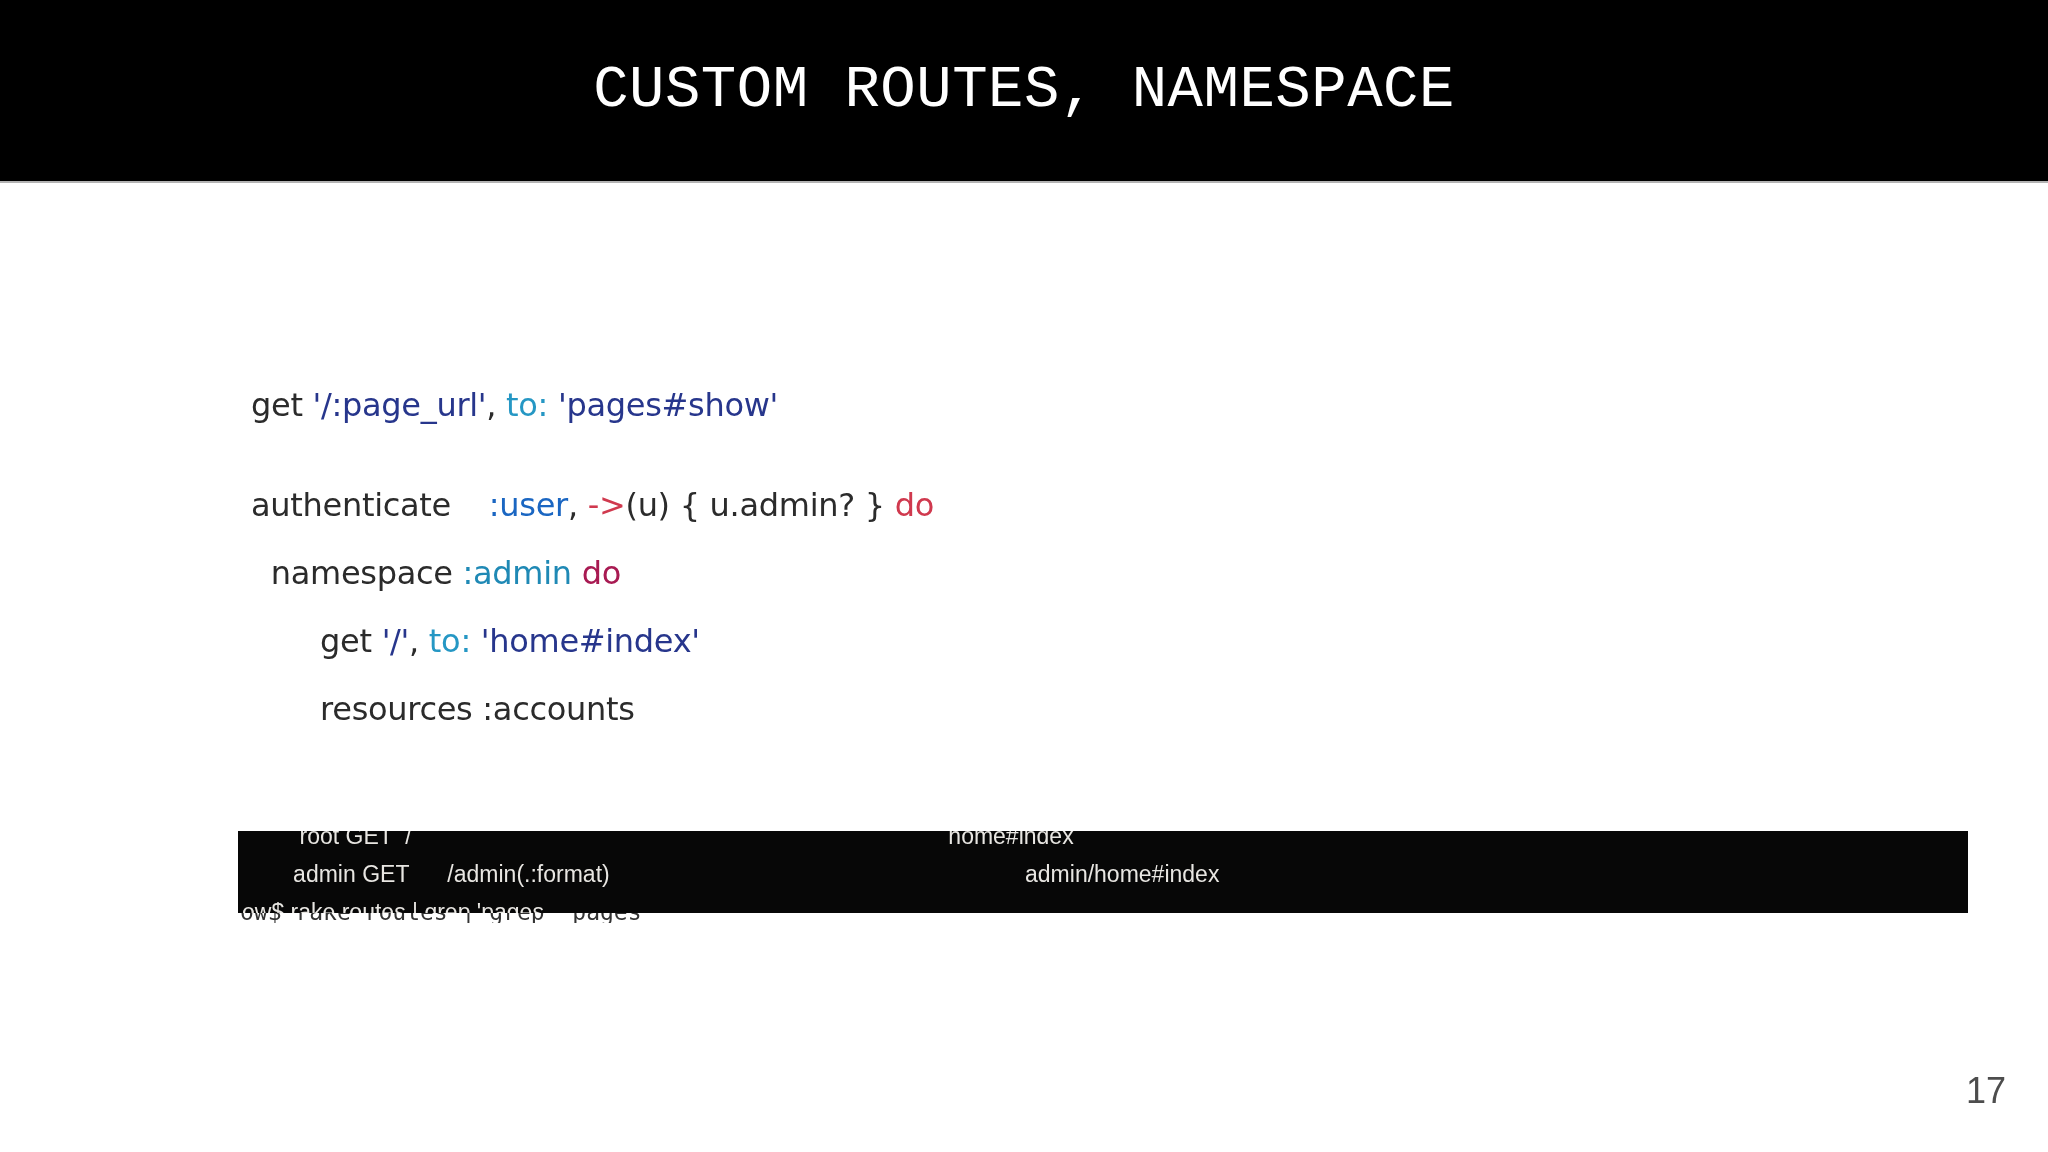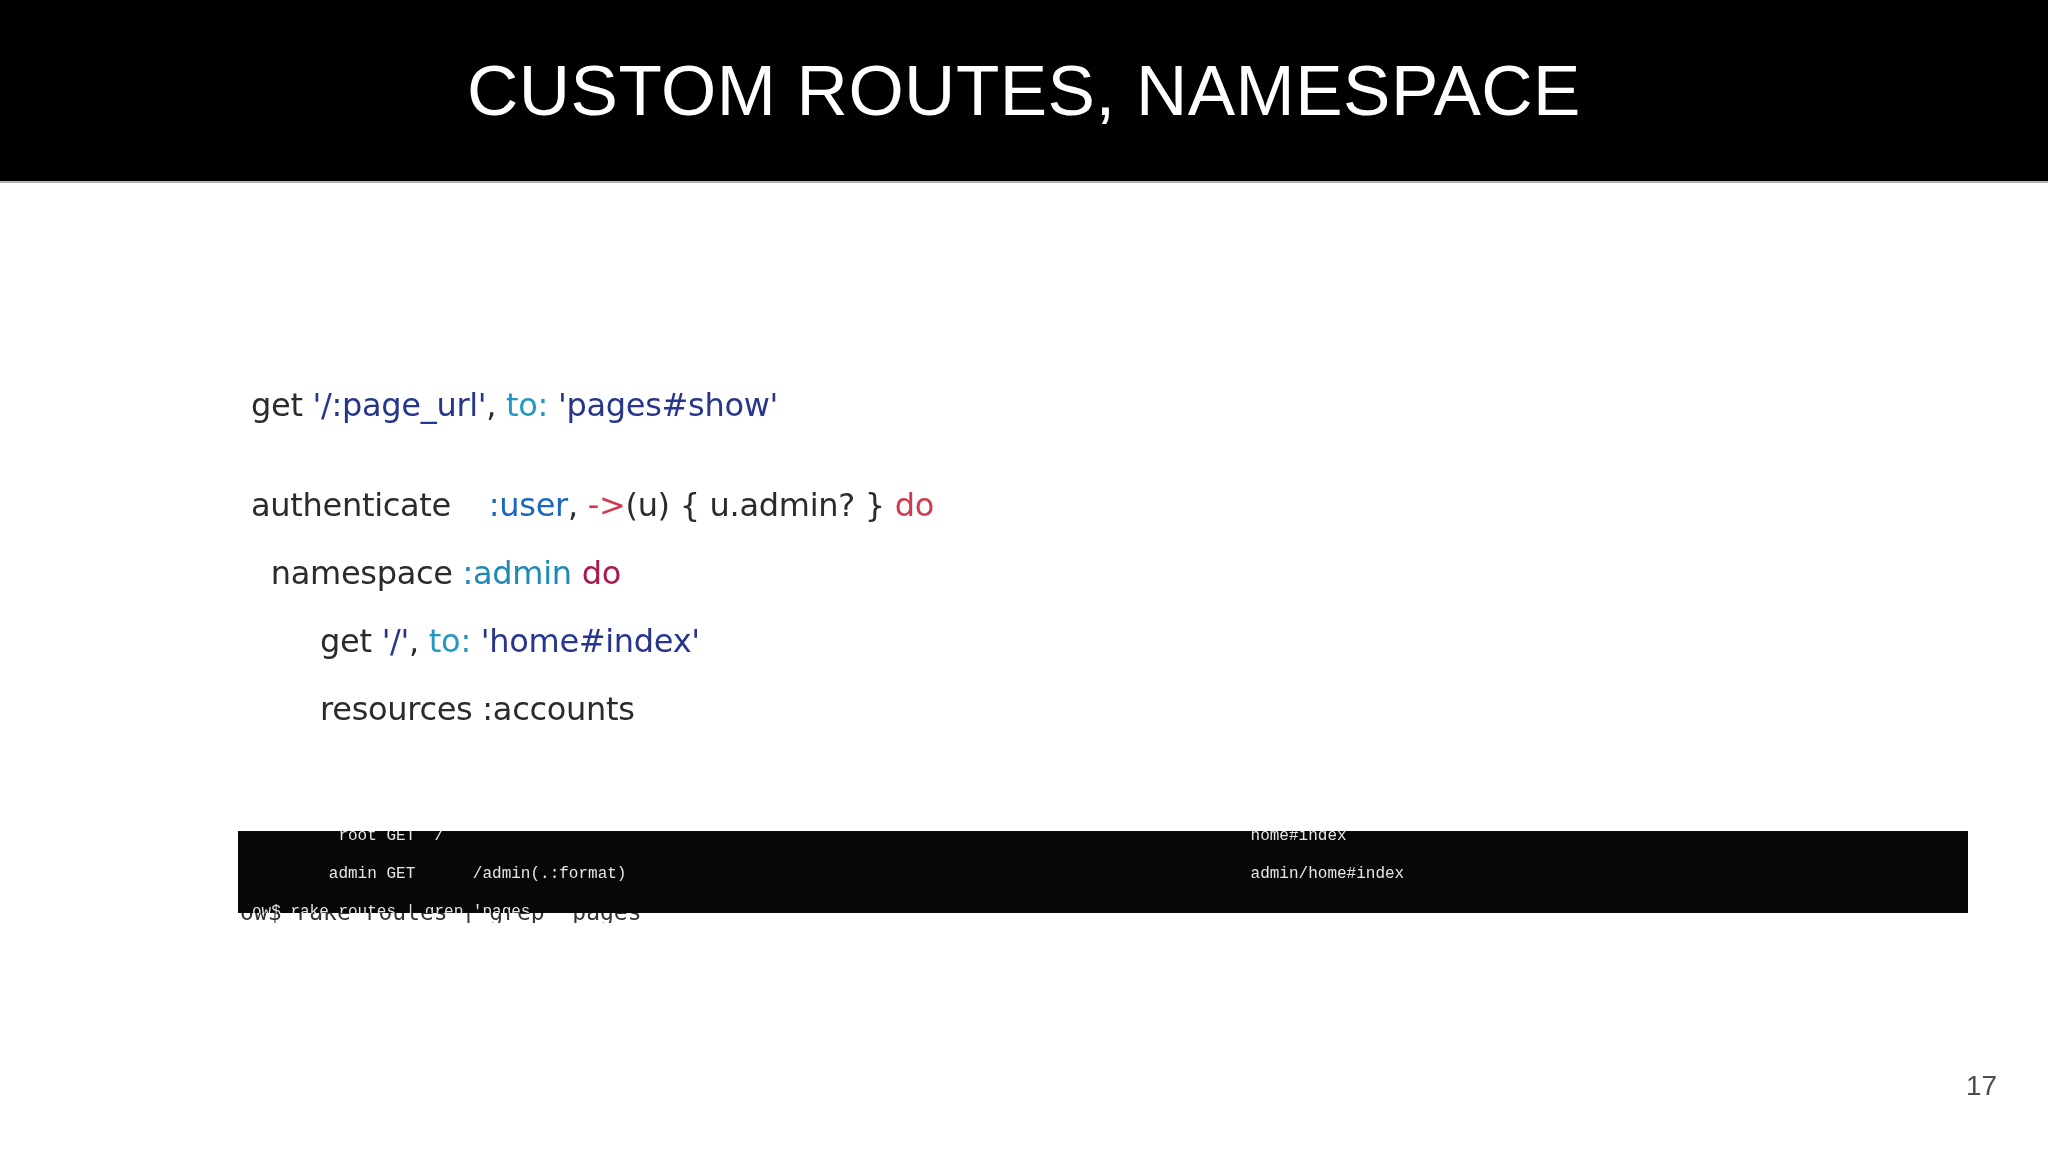--- a/index.html
+++ b/index.html
@@ -15,22 +15,22 @@
   .header {
     position: absolute;
     left: 0; top: 0;
     width: 2048px; height: 181px;
     background: var(--header_bg, #000);
     display: flex;
     align-items: center;
     justify-content: center;
   }
   .header-title {
-    font-family: Liberation Sans, sans-serif;
-    font-size: 71px;
+    font-family: Liberation Mono, monospace;
+    font-size: 59px;
     font-weight: 400;
     letter-spacing: 0.5px;
     color: var(--title_text, #fff);
     white-space: nowrap;
   }
   .header-divider {
     position: absolute;
     left: 0; top: 181px;
     width: 2048px; height: 2px;
     background: #b3b3b3;
@@ -59,23 +59,23 @@
   
   .terminal-strip {
     position: absolute;
     left: 238px; top: 831px;
     width: 1730px; height: 82px;
     background: var(--terminal_bg, #070707);
     overflow: hidden;
   }
   .terminal-pre {
     position: absolute;
-    left: 14px; top: -14px;
-    font-family: Liberation Mono, monospace;
-    font-size: 16px;
+    left: 4px; top: -14px;
+    font-family: Liberation Sans, sans-serif;
+    font-size: 23px;
     line-height: 38px;
     white-space: pre;
     color: var(--terminal_text, #e8e6e2);
   }
   
   .prompt-remnant-clip {
     position: absolute;
     left: 240px; top: 913px;
     width: 480px; height: 10px;
     overflow: hidden;
@@ -88,21 +88,21 @@
     line-height: 38px;
     white-space: pre;
     color: var(--clipped_text, #333333);
   }
 
   
   .page-number {
     position: absolute;
     left: 1966px; top: 1070px;
     font-family: "Liberation Sans", sans-serif;
-    font-size: 28px;
+    font-size: 36px;
     color: var(--page_number, #4d4d4d);
   }
 </style>
 </head>
 <body>
 
 <div class="header">
   <div class="header-title">CUSTOM ROUTES, NAMESPACE</div>
 </div>
 <div class="header-divider"></div>

